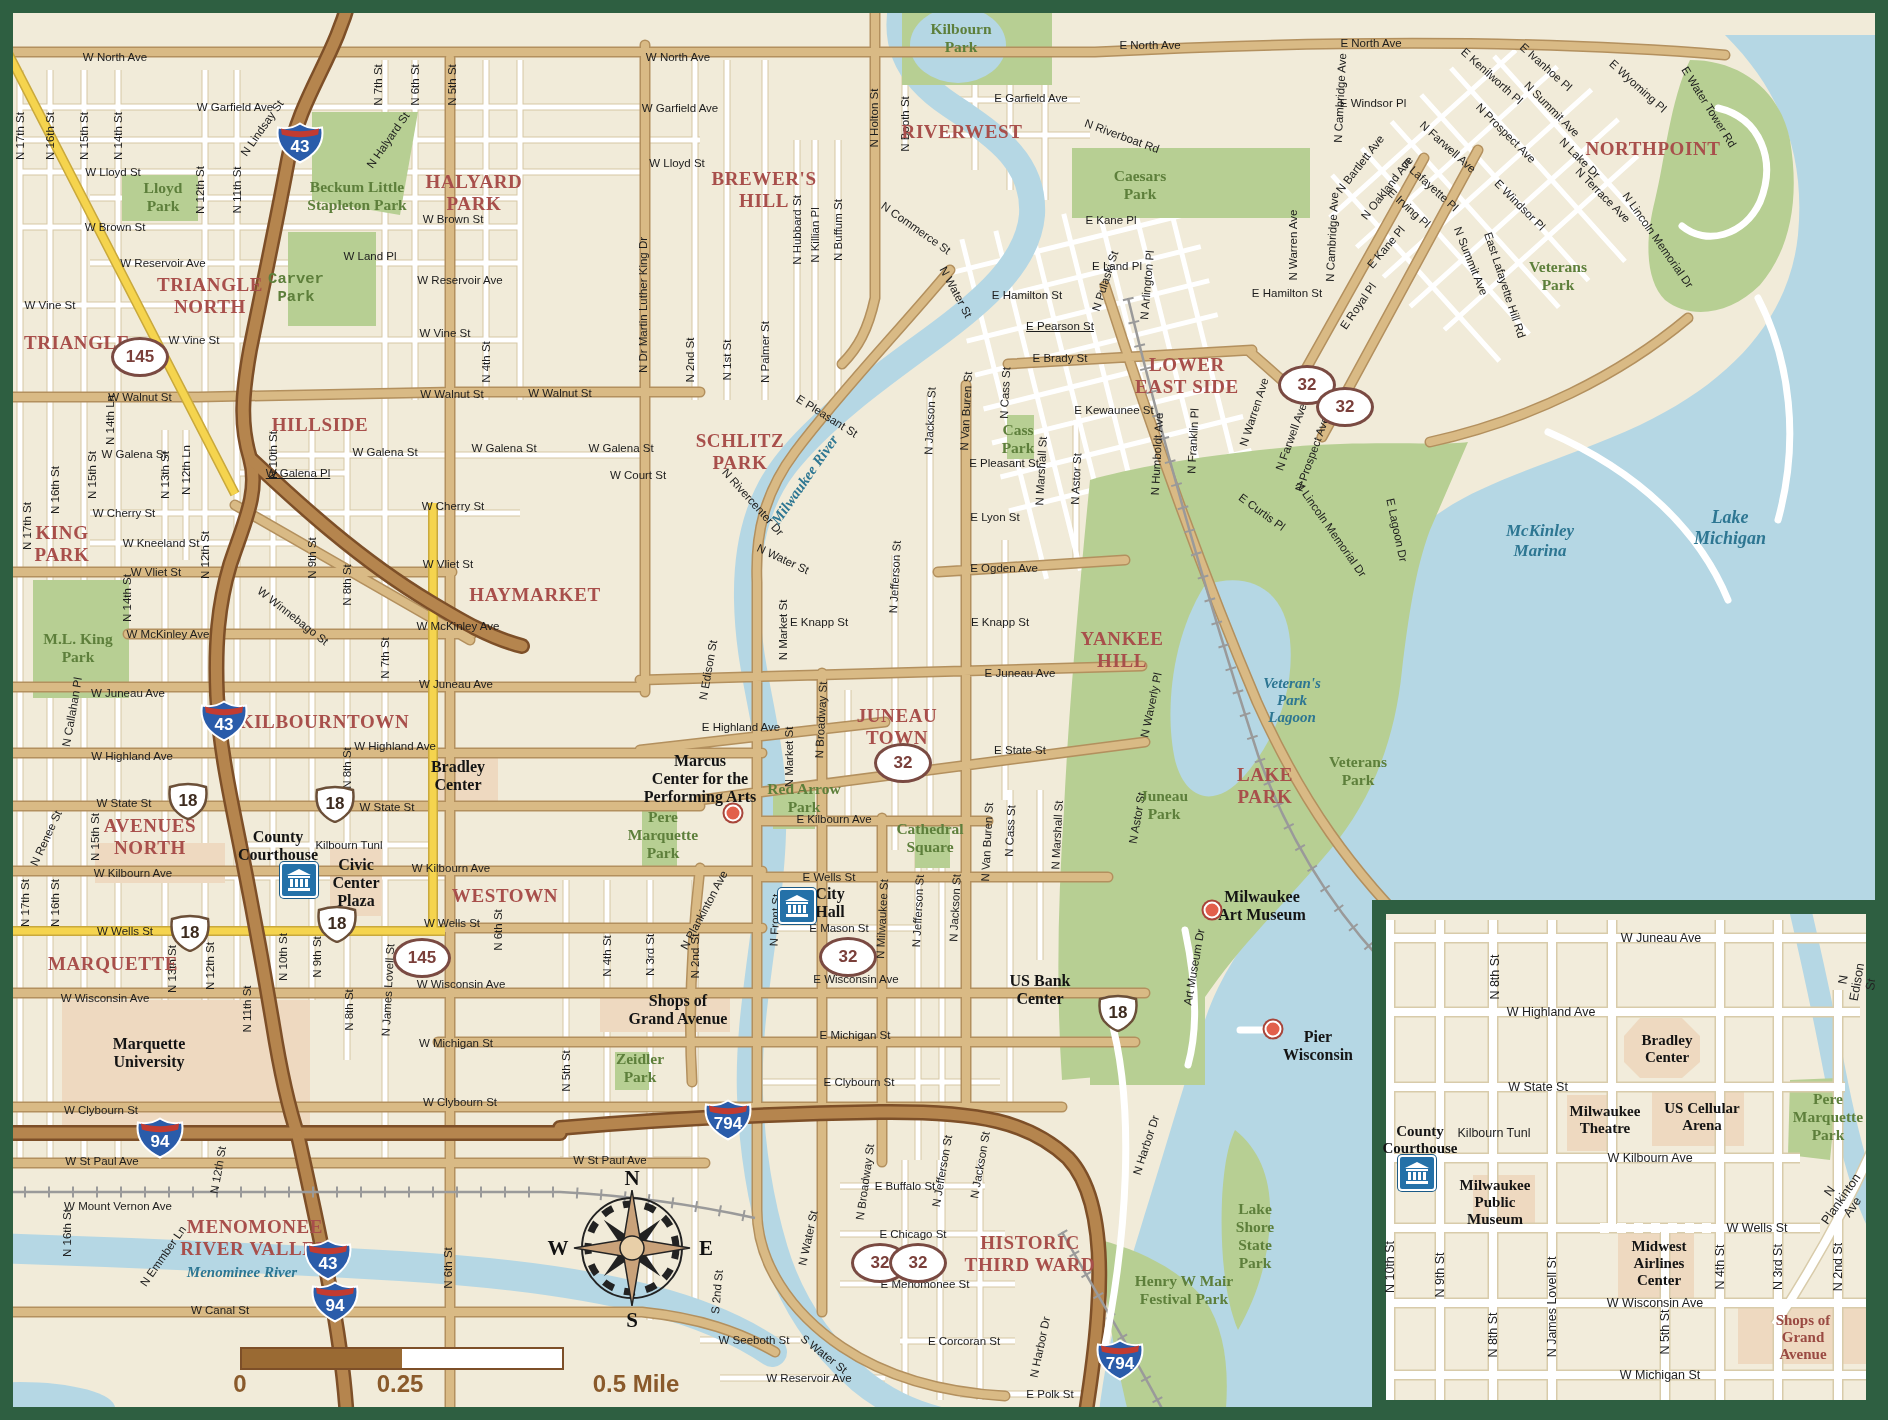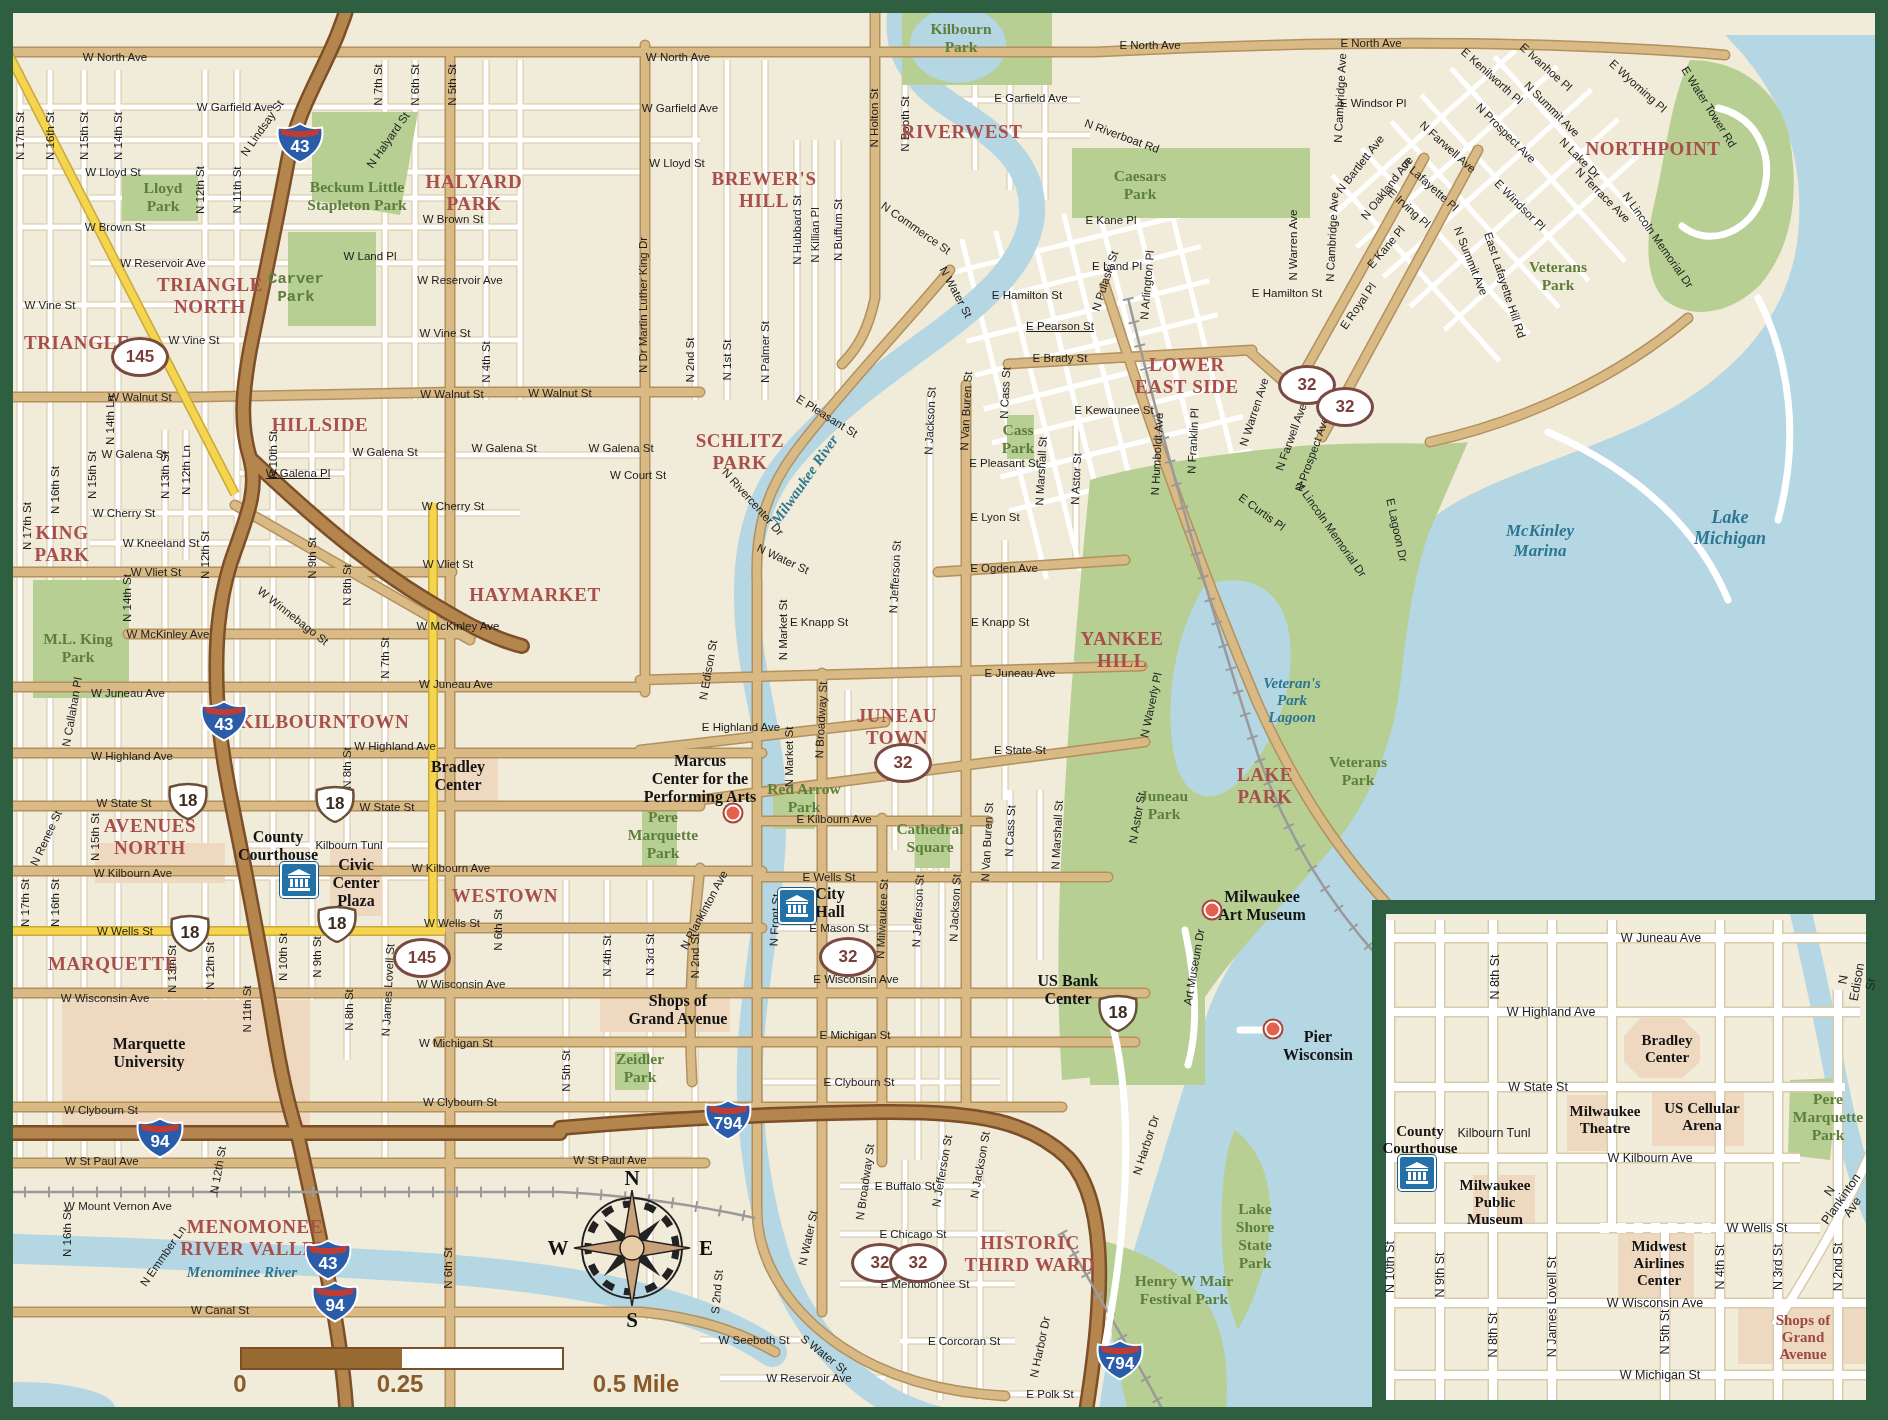--- a/index.html
+++ b/index.html
@@ -489,21 +489,21 @@
       <span class="lbl lm" style="left: 356px; top: 883px; transform: translate(-50%, -50%) rotate(0deg);">Civic
 Center
 Plaza</span>
       <span class="lbl lm" style="left: 700px; top: 779px; transform: translate(-50%, -50%) rotate(0deg);">Marcus
 Center for the
 Performing Arts</span>
       <span class="lbl lm" style="left: 830px; top: 903px; transform: translate(-50%, -50%) rotate(0deg);">City
 Hall</span>
       <span class="lbl lm" style="left: 678px; top: 1010px; transform: translate(-50%, -50%) rotate(0deg);">Shops of
 Grand Avenue</span>
-      <span class="lbl lm" style="left: 1068px; top: 990px; transform: translate(-50%, -50%) rotate(0deg); font-family: Liberation Serif, serif;">US Bank
+      <span class="lbl lm" style="left: 1040px; top: 990px; transform: translate(-50%, -50%) rotate(0deg); font-family: Liberation Serif, serif;">US Bank
 Center</span>
       <span class="lbl lm" style="left: 149px; top: 1053px; transform: translate(-50%, -50%) rotate(0deg);">Marquette
 University</span>
       <span class="lbl lm" style="left: 1262px; top: 906px; transform: translate(-50%, -50%) rotate(0deg);">Milwaukee
 Art Museum</span>
       <span class="lbl lm" style="left: 1318px; top: 1046px; transform: translate(-50%, -50%) rotate(0deg);">Pier
 Wisconsin</span>
       <span class="lbl ist" style="left: 1661px; top: 938px; transform: translate(-50%, -50%) rotate(0deg);">W Juneau Ave</span>
       <span class="lbl ist" style="left: 1495px; top: 977px; transform: translate(-50%, -50%) rotate(-90deg);">N 8th St</span>
       <span class="lbl ist" style="left: 1551px; top: 1012px; transform: translate(-50%, -50%) rotate(0deg);">W Highland Ave</span>

